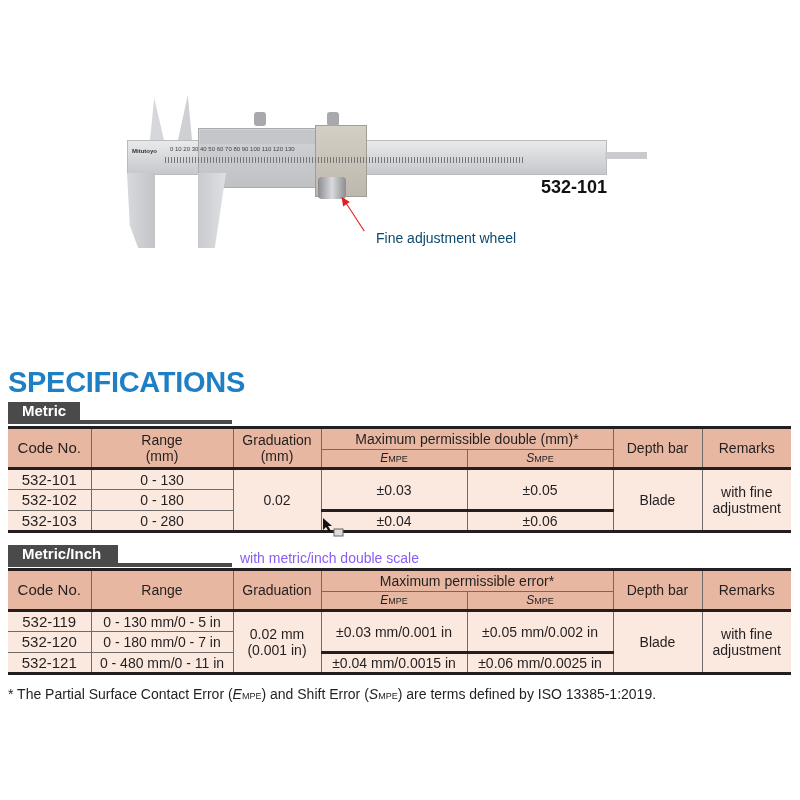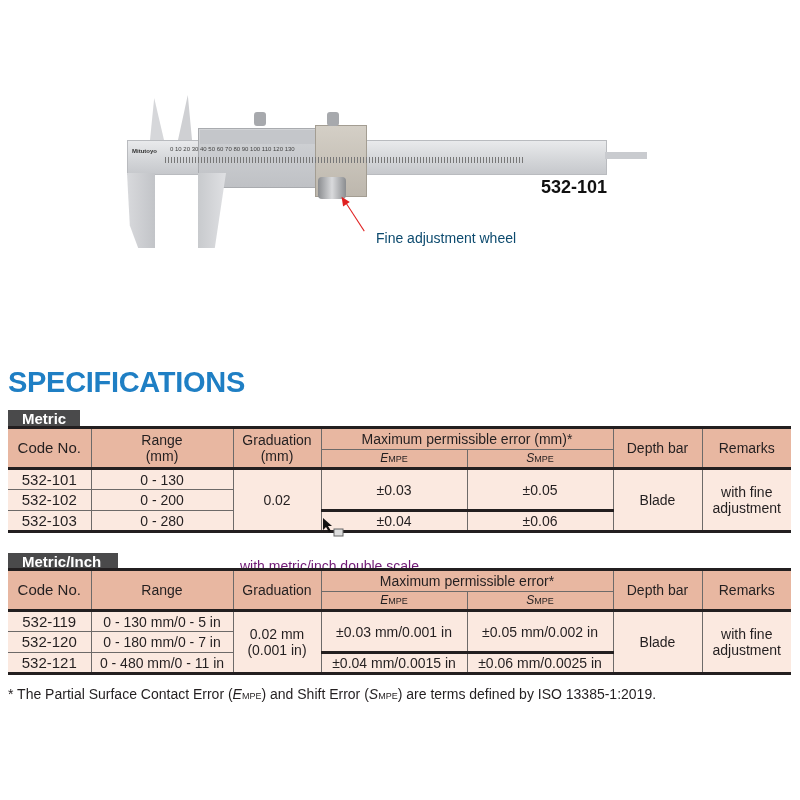--- a/index.html
+++ b/index.html
@@ -20,23 +20,23 @@
   .wheel{left:318px;top:177px;width:28px;height:22px;background:linear-gradient(90deg,#8b8d90,#d9dadc,#8b8d90);border-radius:4px;}
   .scale-text{left:170px;top:146px;font-size:6px;color:#444;letter-spacing:0;white-space:nowrap;}
   .ticks{left:165px;top:157px;width:360px;height:6px;background:repeating-linear-gradient(90deg,#777 0 1px,transparent 1px 3px);}
   .logo{left:132px;top:148px;font-size:6px;font-weight:bold;color:#333;}
   .model-label{left:541px;top:177px;font-size:18px;font-weight:bold;color:#111;}
   .annot-line{left:344px;top:199px;width:38px;height:1px;background:#e02020;transform-origin:0 0;transform:rotate(57deg);}
   .annot-head{left:340px;top:196px;width:0;height:0;border-left:4px solid transparent;border-right:4px solid transparent;border-bottom:9px solid #e02020;transform:rotate(-33deg);}
   .annot-text{left:376px;top:230px;font-size:14px;color:#0c4a6e;}
   
   .spec-title{left:8px;top:366px;font-size:29px;font-weight:bold;color:#1f7fc4;letter-spacing:-0.3px;}
-  .section-tab{height:18px;background:#4a4a4b;color:#fff;font-weight:bold;font-size:15px;line-height:18px;padding:0 14px 0 14px;box-sizing:border-box;margin-top:8px;}
+  .section-tab{height:18px;background:#4a4a4b;color:#fff;font-weight:bold;font-size:15px;line-height:18px;padding:0 14px 0 14px;box-sizing:border-box;}
   .section-rule{height:4px;background:#4a4a4b;}
-  .section-note{font-size:14px;color:#701a75;}
+  .section-note{font-size:14px;color:#8b5cf6;}
   table.spec{position:absolute;left:8px;width:783px;border-collapse:collapse;font-size:14px;color:#231f20;}
   table.spec td,table.spec th{border:1px solid #6d6a69;text-align:center;padding:0;font-weight:normal;line-height:16px;}
   table.spec thead th{background:#e8b7a1;}
   table.spec tbody td{background:#fbe9e0;}
   table.spec tr.top th{border-top:3px solid #231f20;}
   table.spec thead tr:last-child th,table.spec thead tr.top th[rowspan]{border-bottom:3px solid #231f20;}
   table.spec tbody tr:last-child td,table.spec tbody td[rowspan]{border-bottom:3px solid #231f20;}
   table.spec th:first-child,table.spec td:first-child{border-left:none;}
   table.spec th:last-child,table.spec td:last-child{border-right:none;}
   .code{font-weight:bold;font-size:15px;}
@@ -93,21 +93,21 @@
     <tr class="top" style="height:22px;">
       <th rowspan="2" class="code-h">Code No.</th>
       <th rowspan="2">
         <div>Range</div>
         <div>(mm)</div>
       </th>
       <th rowspan="2">
         <div>Graduation</div>
         <div>(mm)</div>
       </th>
-      <th colspan="2">Maximum permissible error (mm)*</th>
+      <th colspan="2">Maximum permissible double (mm)*</th>
       <th rowspan="2">Depth bar</th>
       <th rowspan="2">Remarks</th>
     </tr>
     <tr style="height:19px;">
       <th class="sub"><span>E</span><small>MPE</small></th>
       <th class="sub"><span>S</span><small>MPE</small></th>
     </tr>
   </thead>
   <tbody>
     <tr style="height:21px;">
@@ -117,21 +117,21 @@
       <td rowspan="2">±0.03</td>
       <td rowspan="2">±0.05</td>
       <td rowspan="3">Blade</td>
       <td rowspan="3">
         <div>with fine</div>
         <div>adjustment</div>
       </td>
     </tr>
     <tr style="height:21px;">
       <td class="code">532-102</td>
-      <td>0 - 200</td>
+      <td>0 - 180</td>
     </tr>
     <tr style="height:21px;">
       <td class="code">532-103</td>
       <td>0 - 280</td>
       <td>±0.04</td>
       <td>±0.06</td>
     </tr>
   </tbody>
 </table>
 

